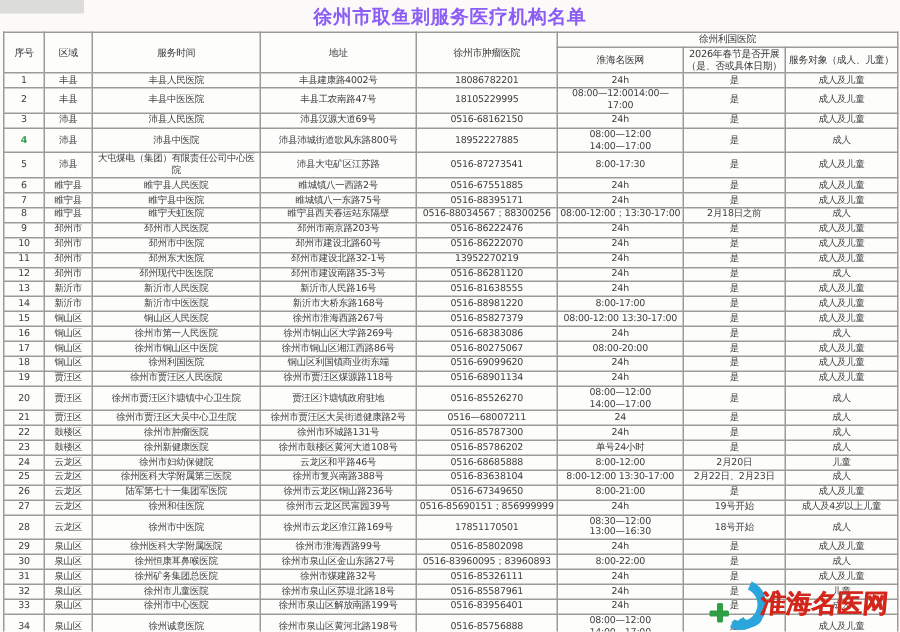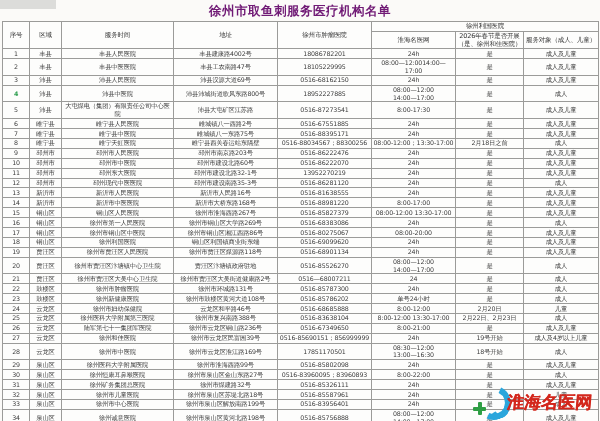--- a/index.html
+++ b/index.html
@@ -4,21 +4,21 @@
 <style>
   html,body{margin:0;padding:0}
   body{
     width:600px;height:421px;position:relative;overflow:hidden;
     background:#fbfaf8;
     font-family:"DejaVu Sans","Liberation Sans",sans-serif;
   }
   .top-strip{position:absolute;left:0;top:0;width:56px;height:9px;background:#dcdcda}
   .page-title{
     position:absolute;left:0;top:3px;width:600px;text-align:center;
-    font-size:12.5px;font-weight:bold;color:#701a75;letter-spacing:.5px;
+    font-size:12.5px;font-weight:bold;color:#8b5cf6;letter-spacing:.5px;
   }
   table.main{
     position:absolute;left:2px;top:21px;width:596px;
     border-collapse:collapse;table-layout:fixed;
     background:#fdfdfc;
   }
   th,td{
     border:1px solid #9b9b99;
     font-size:6.3px;line-height:1.25;letter-spacing:-.15px;
     color:#3c3c3c;text-align:center;vertical-align:middle;
@@ -77,21 +77,21 @@
     <tr class="h1">
       <th rowspan="2">序号</th>
       <th rowspan="2">区域</th>
       <th rowspan="2">服务时间</th>
       <th rowspan="2">地址</th>
       <th rowspan="2">徐州市肿瘤医院</th>
       <th colspan="3">徐州利国医院</th>
     </tr>
     <tr class="h2">
       <th>淮海名医网</th>
-      <th>2026年春节是否开展（是、徐州和佳医院）</th>
+      <th>2026年春节是否开展（是、否或具体日期）</th>
       <th>服务对象（成人、儿童）</th>
     </tr>
   </thead>
   <tbody>
       <tr>
         <td>1</td>
         <td>丰县</td>
         <td>丰县人民医院</td>
         <td>丰县建康路4002号</td>
         <td>18086782201</td>

